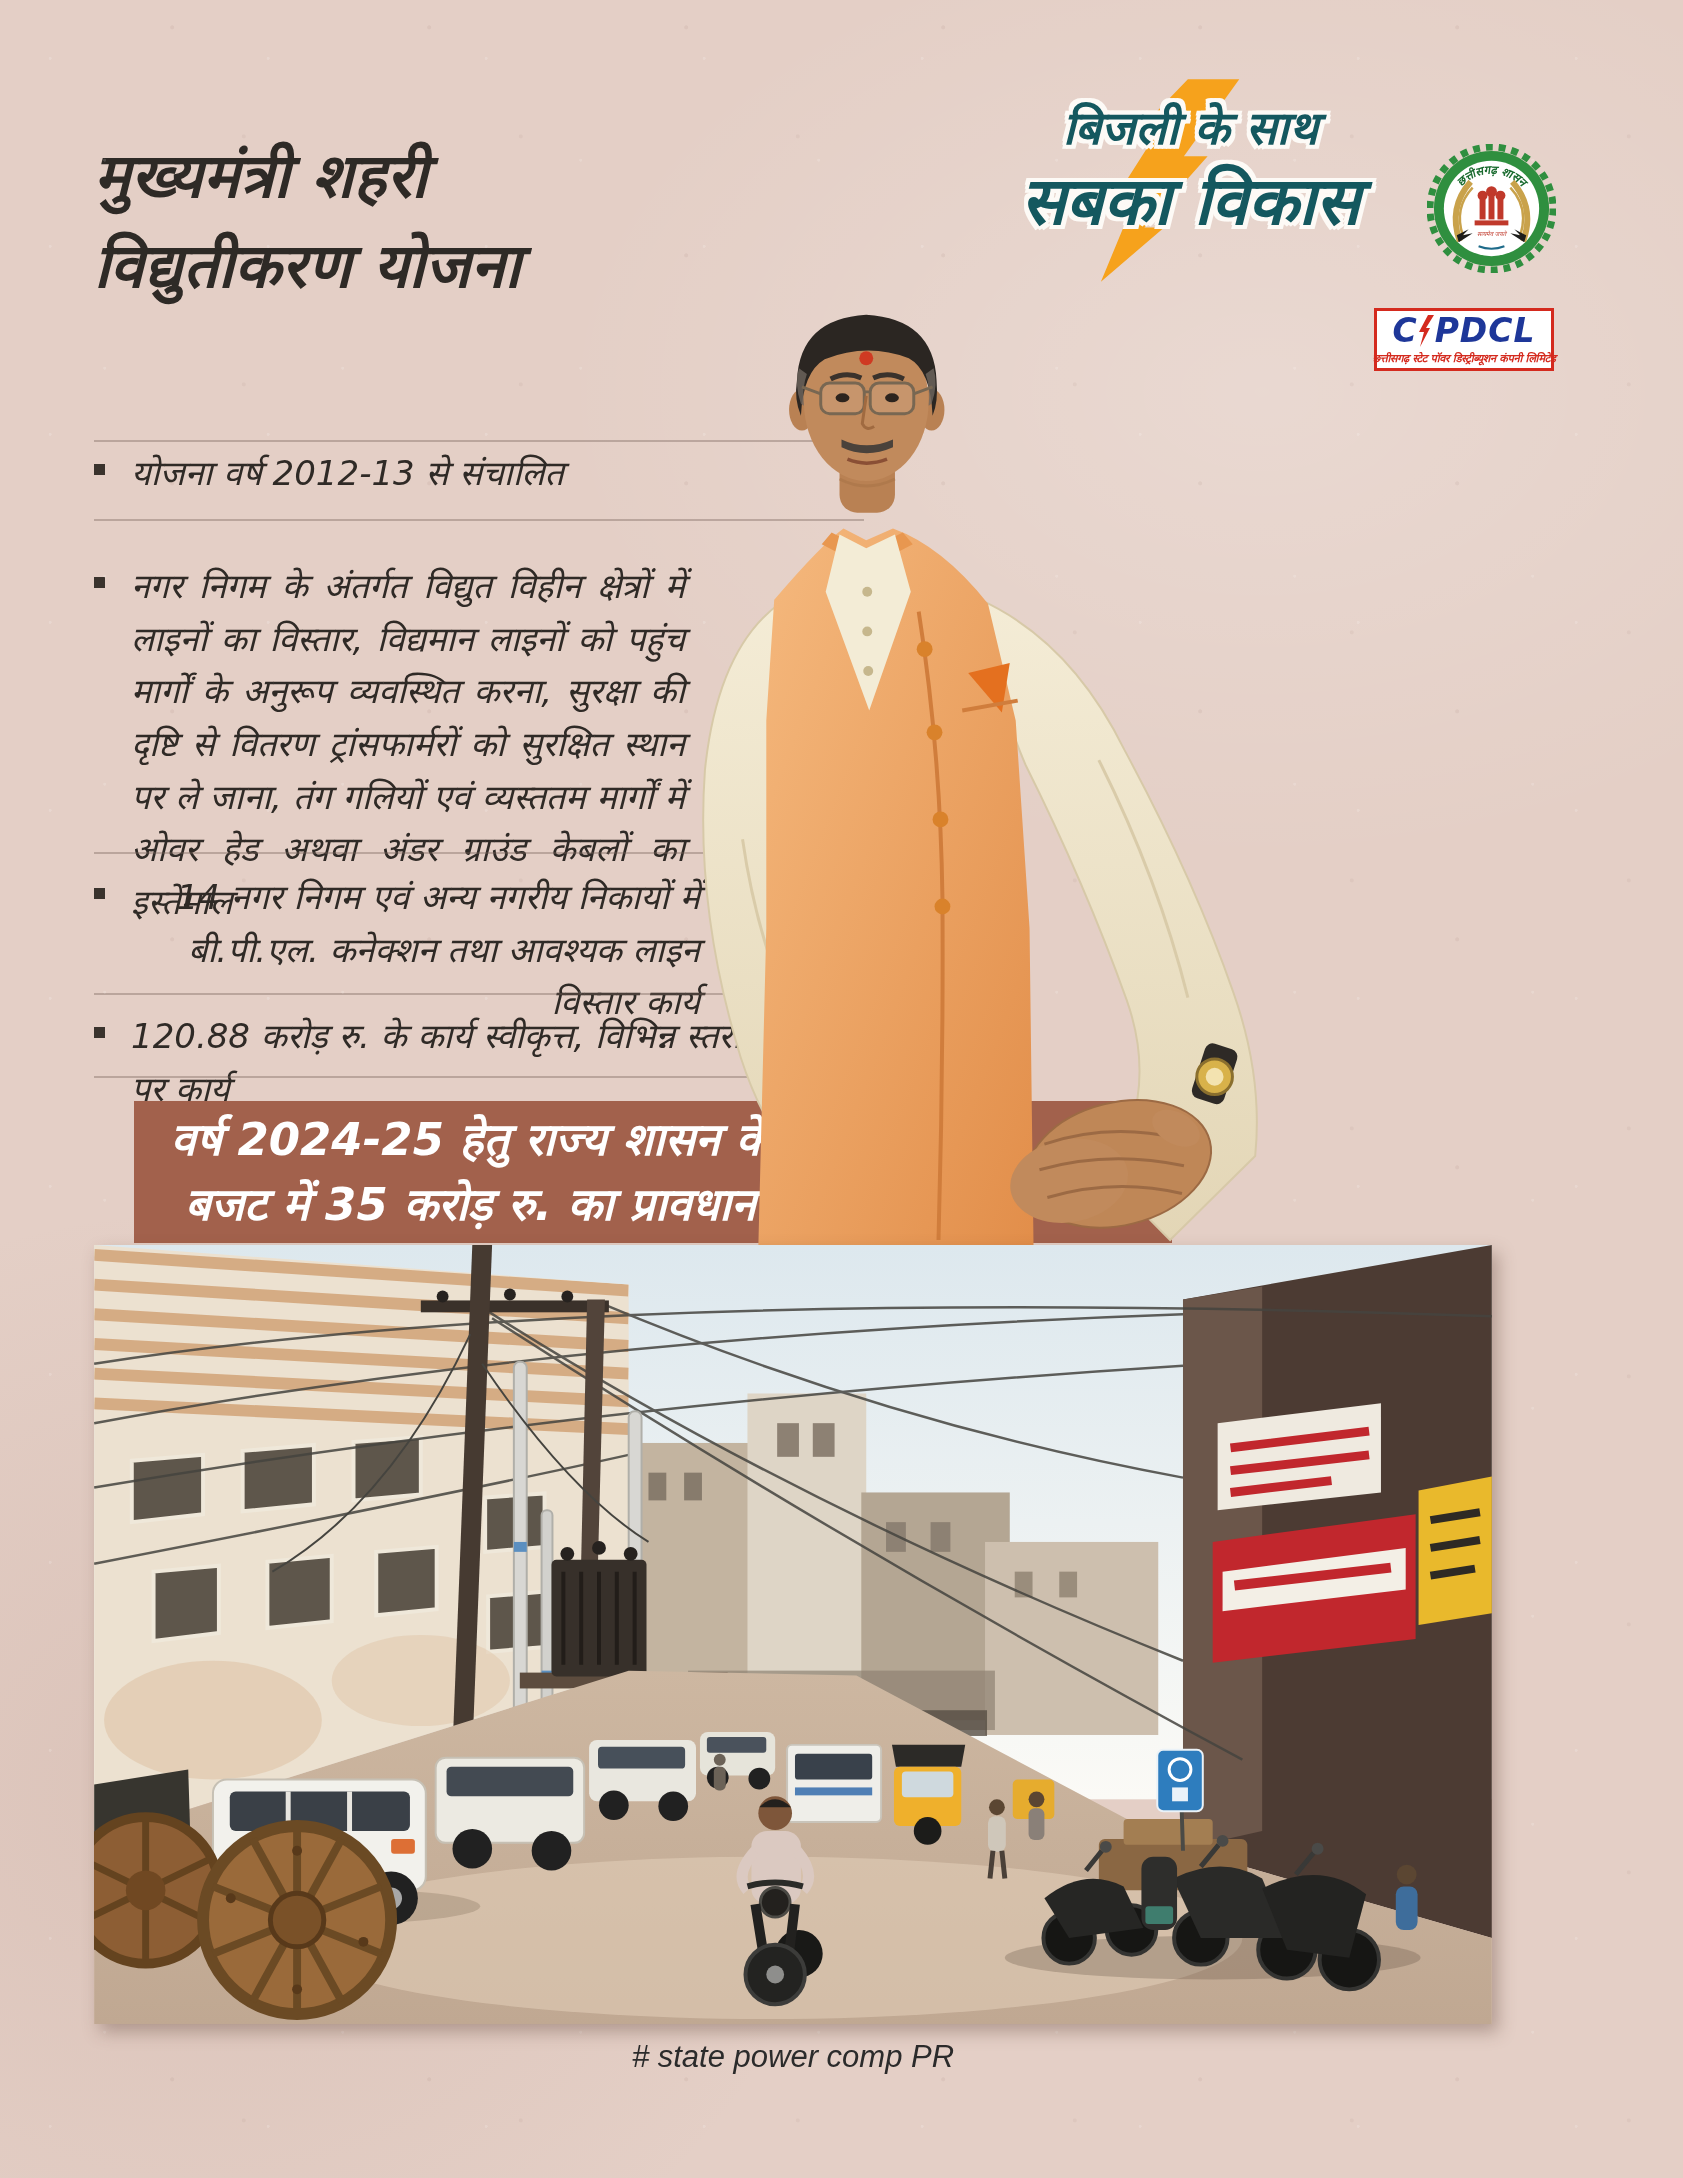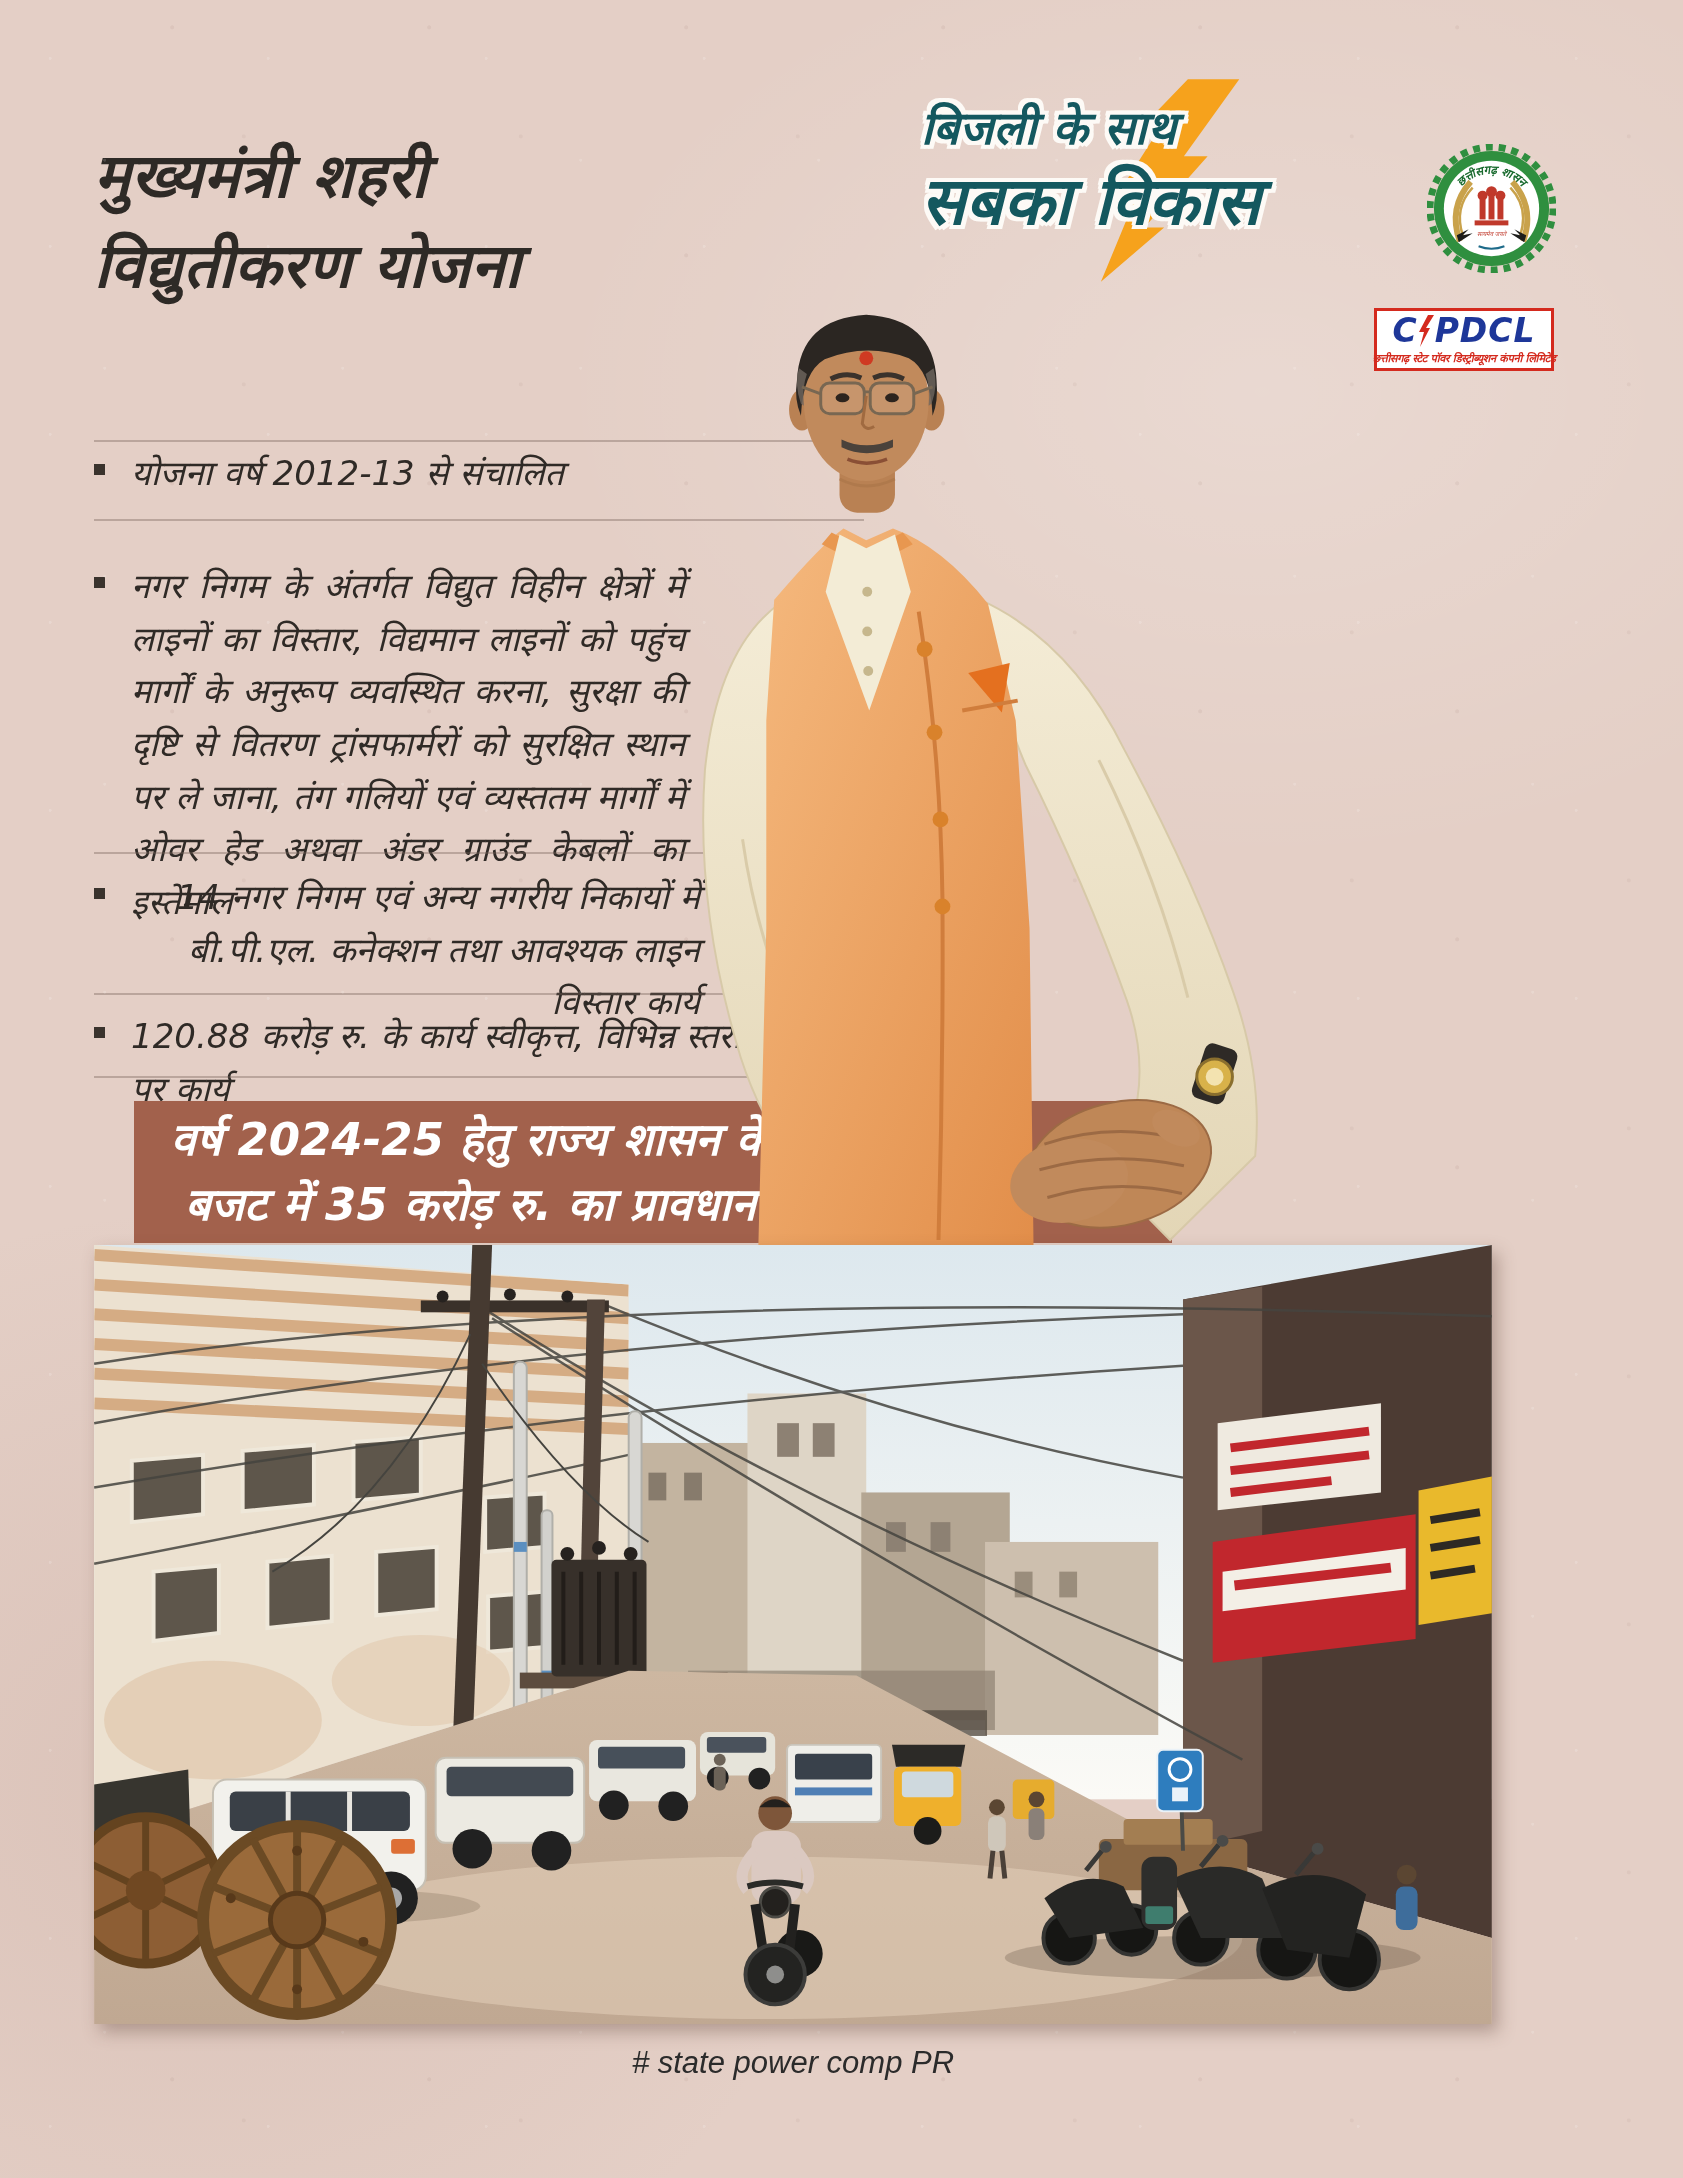--- a/index.html
+++ b/index.html
@@ -26,33 +26,33 @@
   .divider{left:94px;width:770px;height:2px;background:rgba(118,98,90,.38);}
   .bullet-row{left:94px;display:flex;gap:26px;align-items:flex-start;}
   .sq{width:11px;height:11px;background:#3a332d;margin-top:17px;flex:0 0 auto;}
   .btxt{font-size:34px;line-height:1.55;color:#2f2a26;}
   .w-b1{width:554px;}
   .w-b2{width:554px;text-align:justify;}
   .w-b3{width:569px;text-align:right;}
   .w-b4{width:634px;}
   .banner{left:94px;top:1101px;width:1038px;height:142px;background:#a2614c;z-index:2;margin-left:40px;}
   .banner-inner{position:absolute;left:10px;top:10px;width:653px;height:122px;display:flex;flex-direction:column;justify-content:center;text-align:center;color:#fff;font-weight:bold;font-size:45px;line-height:1.45;}
-  .slogan{left:921px;top:99px;width:455px;z-index:2;color:#14585f;font-weight:bold;
+  .slogan{left:963px;top:99px;width:455px;text-align:center;z-index:2;color:#14585f;font-weight:bold;
     text-shadow:-4px -4px 0 #fdfaf6,4px -4px 0 #fdfaf6,-4px 4px 0 #fdfaf6,4px 4px 0 #fdfaf6,0 -4px 0 #fdfaf6,0 4px 0 #fdfaf6,-4px 0 0 #fdfaf6,4px 0 0 #fdfaf6;}
   .slogan .l1{font-size:46px;line-height:1.3;}
   .slogan .l2{font-size:66px;line-height:1.3;}
   .bolt{left:1093px;top:79px;z-index:1;}
   .emblem{left:1427px;top:144px;z-index:2;}
   .cspdcl{left:1374px;top:308px;width:180px;height:63px;background:#fff;border:3px solid #d42a1e;box-sizing:border-box;z-index:2;
     display:flex;flex-direction:column;align-items:center;justify-content:center;}
   .cspdcl .acr{display:flex;align-items:center;line-height:1;font-weight:bold;font-size:33px;color:#1e3799;letter-spacing:1px;}
   .cspdcl .full{font-size:11px;color:#d42a1e;font-weight:bold;white-space:nowrap;margin-top:3px;letter-spacing:-0.3px;}
   .cm{left:683px;top:285px;z-index:3;}
   .street{left:94px;top:1245px;z-index:4;box-shadow:6px 8px 16px rgba(90,60,50,.35);}
-  .footer{left:94px;top:2039px;width:1398px;text-align:center;font-family:"Liberation Sans",sans-serif;font-size:31px;color:#2b2b2b;margin-top:6px;}
+  .footer{left:94px;top:2039px;width:1398px;text-align:center;font-family:"Liberation Sans",sans-serif;font-size:31px;color:#2b2b2b;}
 </style>
 </head>
 <body>
 
 <div class="poster">
 
   <div class="abs title">
     <div>मुख्यमंत्री शहरी</div>
     <div>विद्युतीकरण योजना</div>
   </div>

